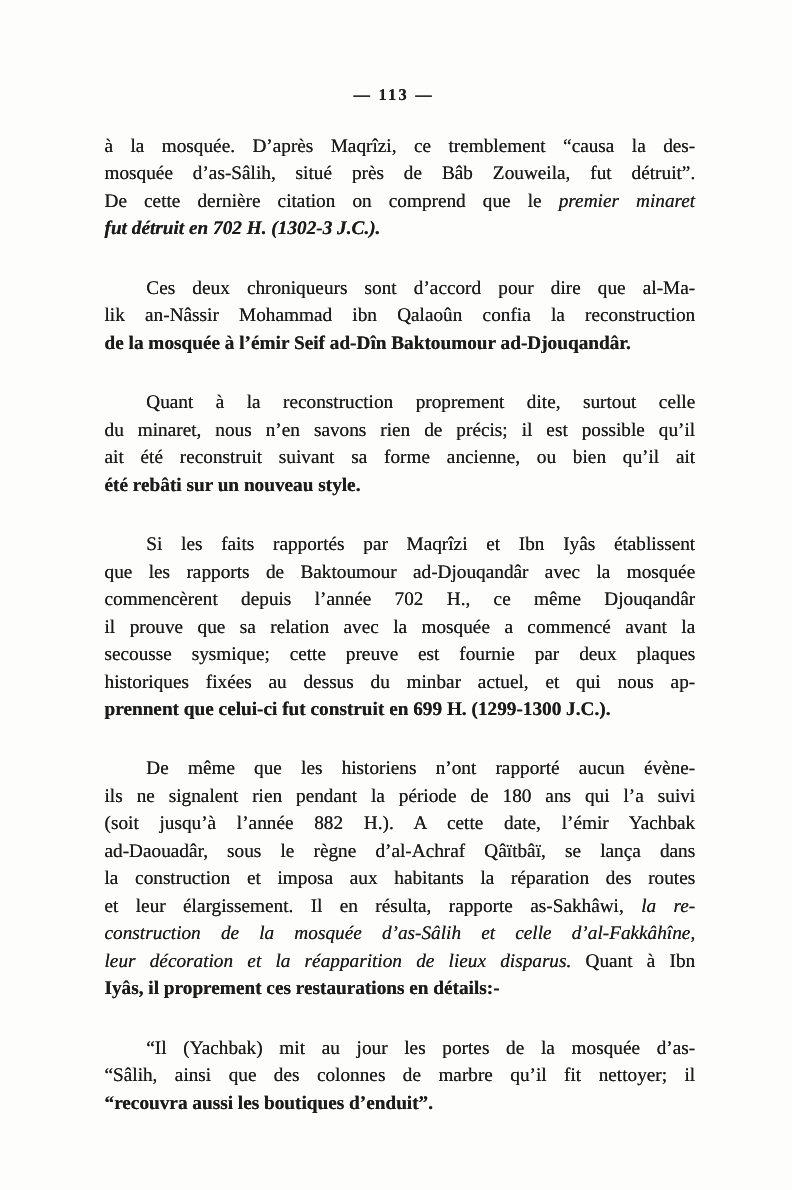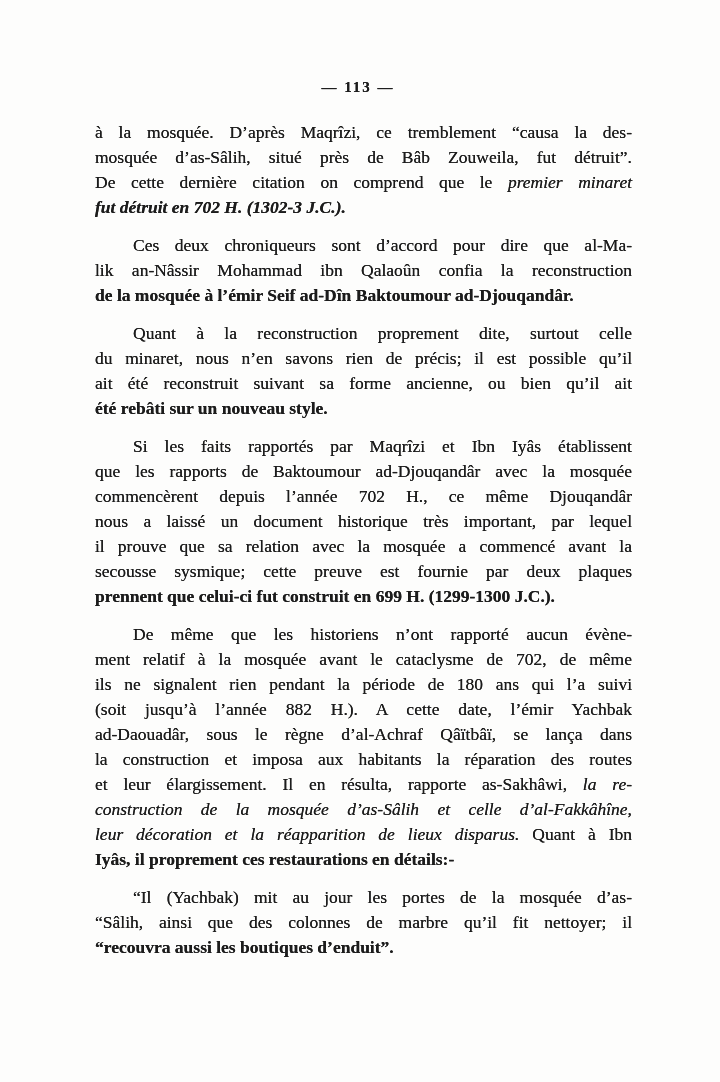--- a/index.html
+++ b/index.html
@@ -29,21 +29,21 @@
   }
   .text-block {
     position: absolute;
     left: 95px;
     top: 120px;
     width: 537px;
     font-size: 17.5px;
     line-height: 25px;
     text-shadow: 0 0 0.4px rgba(0,0,0,0.85);
   }
-  .para + .para { margin-top: 13px; }
+  .para + .para { margin-top: 29px; }
   .para.indent .line:first-child { text-indent: 38px; }
   .line {
     text-align: justify;
     text-align-last: justify;
   }
   .line.last { text-align-last: left; font-weight: bold; }
   .line i { font-style: italic; }
 </style>
 </head>
 <body>
@@ -65,28 +65,27 @@
       <div class="para indent">
         <div class="line"><span>Quant à la reconstruction proprement dite, surtout celle</span></div>
         <div class="line"><span>du minaret, nous n’en savons rien de précis; il est possible qu’il</span></div>
         <div class="line"><span>ait été reconstruit suivant sa forme ancienne, ou bien qu’il ait</span></div>
         <div class="line last"><span>été rebâti sur un nouveau style.</span></div>
       </div>
       <div class="para indent">
         <div class="line"><span>Si les faits rapportés par Maqrîzi et Ibn Iyâs établissent</span></div>
         <div class="line"><span>que les rapports de Baktoumour ad-Djouqandâr avec la mosquée</span></div>
         <div class="line"><span>commencèrent depuis l’année 702 H., ce même Djouqandâr</span></div>
-        <div class="line"><span>nous a laissé un document historique très important, par lequel</span></div>
         <div class="line"><span>il prouve que sa relation avec la mosquée a commencé avant la</span></div>
         <div class="line"><span>secousse sysmique; cette preuve est fournie par deux plaques</span></div>
+        <div class="line"><span>historiques fixées au dessus du minbar actuel, et qui nous ap-</span></div>
         <div class="line last"><span>prennent que celui-ci fut construit en 699 H. (1299-1300 J.C.).</span></div>
       </div>
       <div class="para indent">
         <div class="line"><span>De même que les historiens n’ont rapporté aucun évène-</span></div>
-        <div class="line"><span>ment relatif à la mosquée avant le cataclysme de 702, de même</span></div>
         <div class="line"><span>ils ne signalent rien pendant la période de 180 ans qui l’a suivi</span></div>
         <div class="line"><span>(soit jusqu’à l’année 882 H.). A cette date, l’émir Yachbak</span></div>
         <div class="line"><span>ad-Daouadâr, sous le règne d’al-Achraf Qâïtbâï, se lança dans</span></div>
         <div class="line"><span>la construction et imposa aux habitants la réparation des routes</span></div>
         <div class="line"><span>et leur élargissement. Il en résulta, rapporte as-Sakhâwi, </span><i>la re-</i></div>
         <div class="line"><i>construction de la mosquée d’as-Sâlih et celle d’al-Fakkâhîne,</i></div>
         <div class="line"><i>leur décoration et la réapparition de lieux disparus.</i><span> Quant à Ibn</span></div>
         <div class="line last"><span>Iyâs, il proprement ces restaurations en détails:-</span></div>
       </div>
       <div class="para indent">

